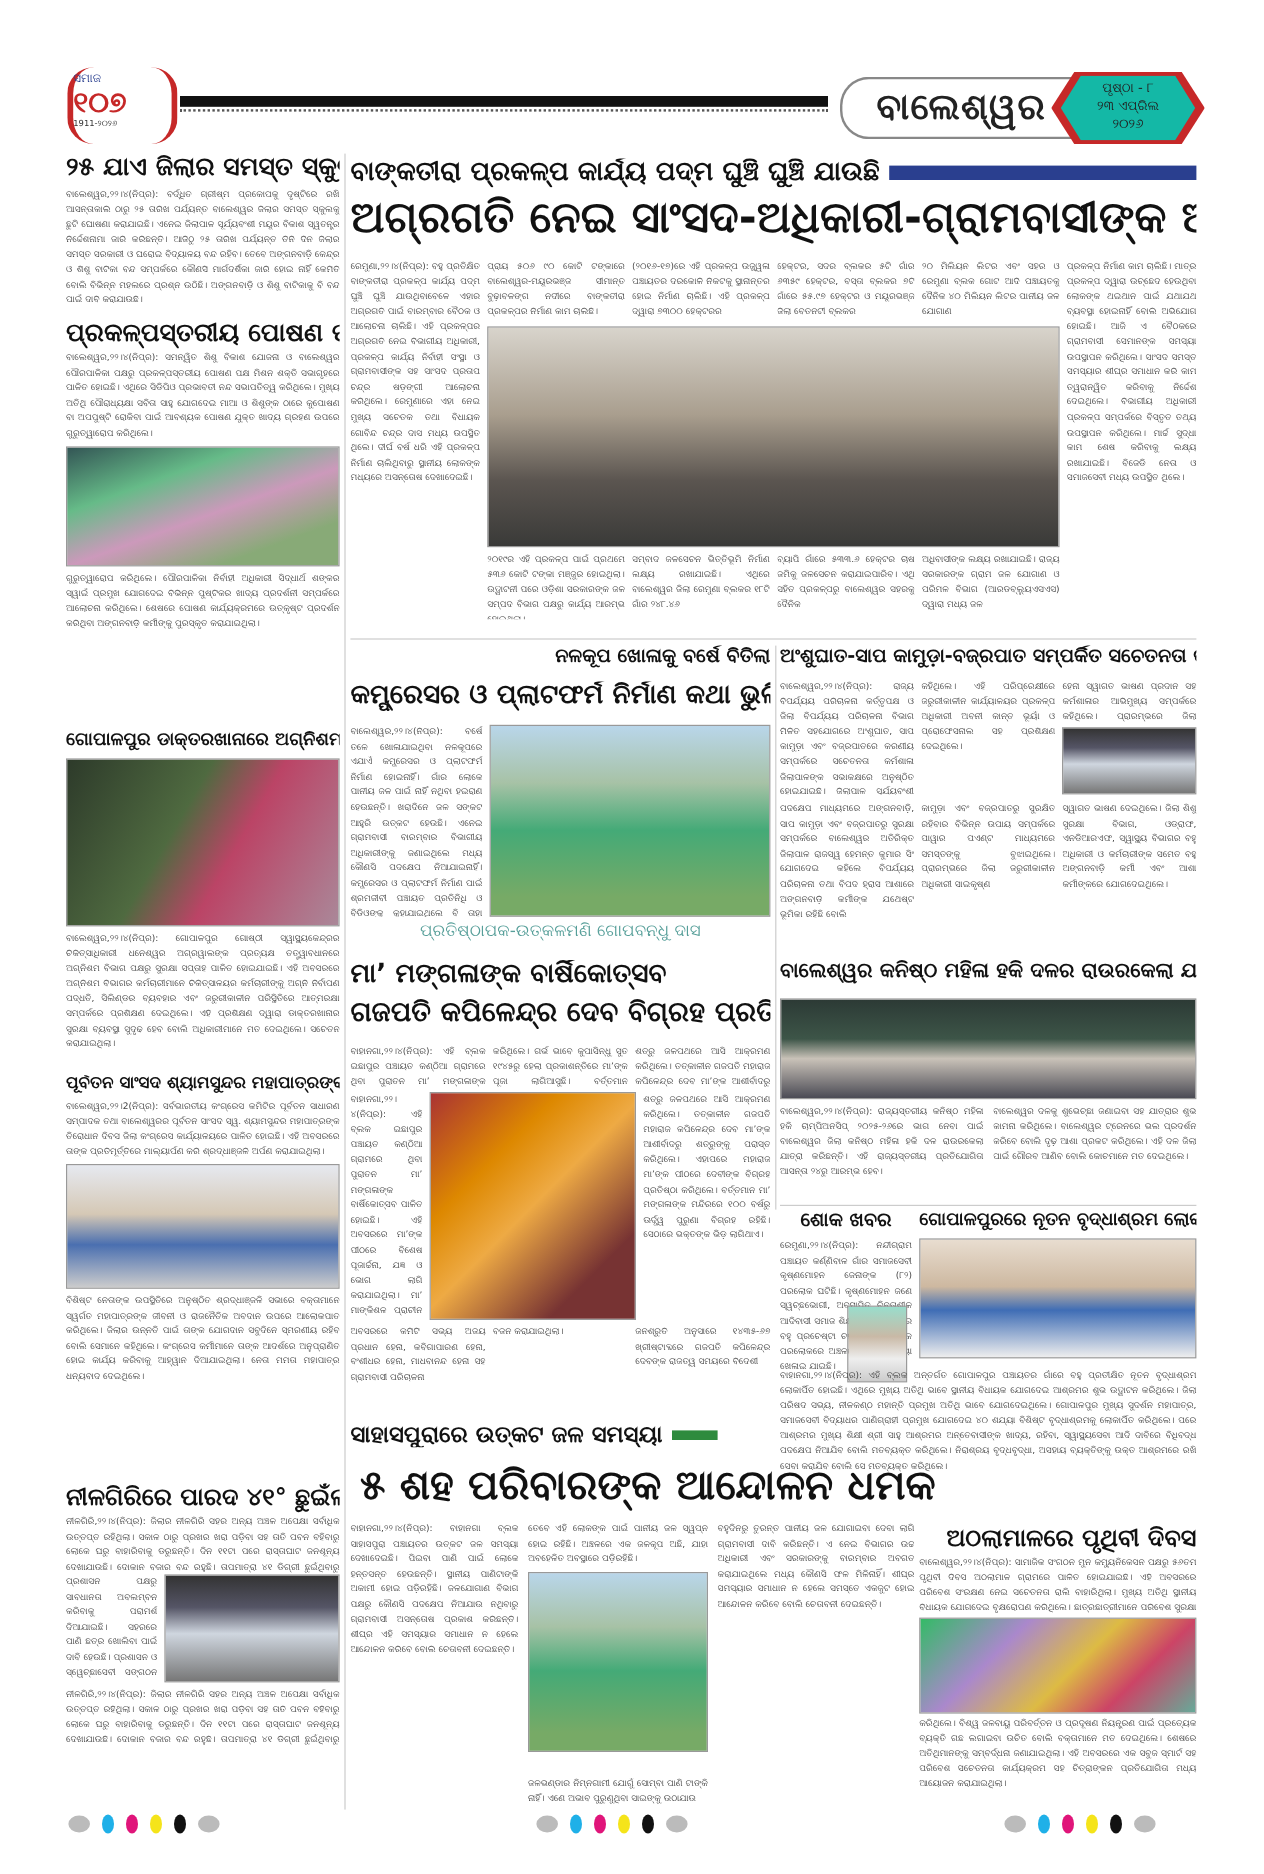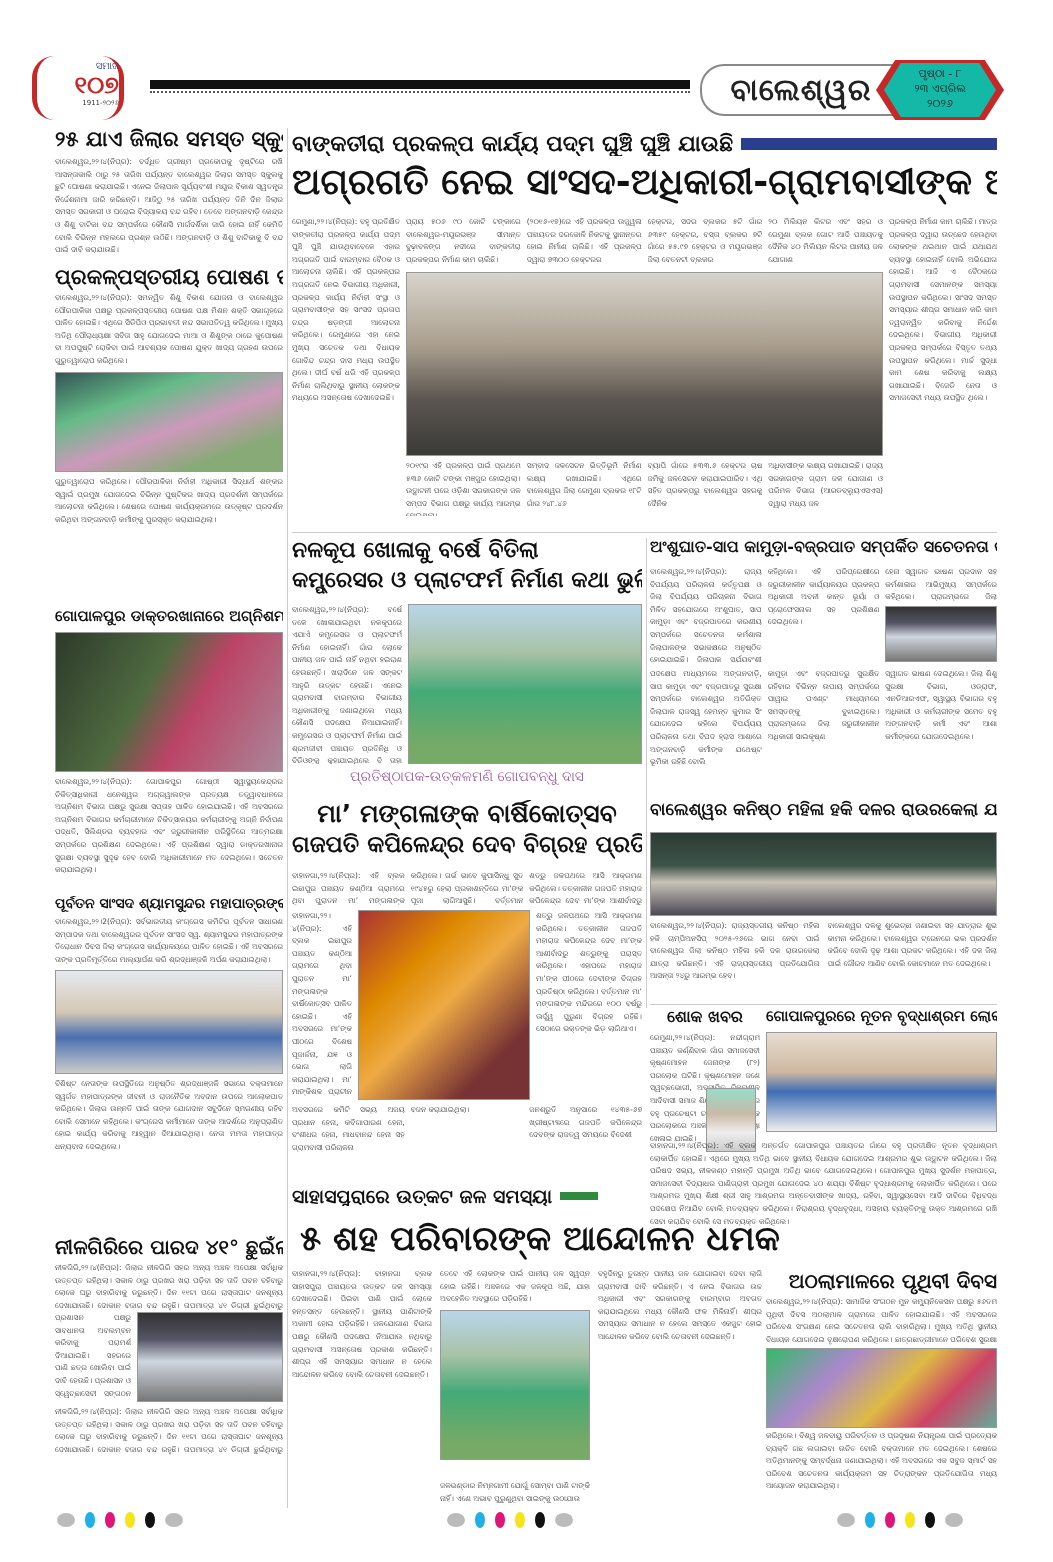--- a/index.html
+++ b/index.html
@@ -17,21 +17,21 @@
 .photo.p8{background:linear-gradient(135deg,#3b6,#a8c 30%,#db4 55%,#c46 75%,#6a9)}
 .photo.p9{background:linear-gradient(135deg,#d7c4a5,#9b7 40%,#c9a 70%,#889)}
 .vrule{position:absolute;width:1px;background:#ccc}
 .dot{display:inline-block;width:10px;height:16px;border-radius:50%;margin:0 2px}
 .grey{width:18px;height:14px;background:#bbb;border-radius:50%}
 </style>
 </head>
 <body>
 
 <div class="abs" style="left:0;top:0;width:1053px;height:122px">
-  <div class="abs" style="left:32px;top:56px;width:92px;height:64px;border-left:5px solid #c62828;border-right:5px solid #c62828;border-radius:22px;text-align:right">
+  <div class="abs" style="left:56px;top:56px;width:92px;height:64px;border-left:5px solid #c62828;border-right:5px solid #c62828;border-radius:22px;text-align:left">
     <div style="font-size:10px;color:#2a3f8f;line-height:12px;margin-top:4px">ସମାଜ</div>
     <div style="font-size:24px;font-weight:bold;color:#c62828;line-height:26px">୧୦୭</div>
     <div style="font-size:7px;color:#333;line-height:10px">1911-୨୦୨୬</div>
   </div>
   <div class="abs" style="left:150px;top:80px;width:540px;height:9px;background:#111"></div>
   <div class="abs" style="left:150px;top:91px;width:540px;height:3px;border-top:2px dotted #555"></div>
   <div class="abs" style="left:700px;top:64px;width:200px;height:52px;border:2px solid #888;border-right:none;border-radius:24px 0 0 24px;background:#fff;text-align:center">
     <span style="font-size:30px;font-weight:bold;color:#222;line-height:48px;letter-spacing:1px">ବାଲେଶ୍ୱର</span>
   </div>
   <div class="abs" style="left:876px;top:60px;width:128px;height:60px;background:#c62828;clip-path:polygon(15% 0,85% 0,100% 50%,85% 100%,15% 100%,0 50%)"></div>
@@ -94,27 +94,27 @@
         <div class="txt" style="flex:1">ଅଧିବାସୀଙ୍କ ଲକ୍ଷ୍ୟ ରଖାଯାଇଛି। ରାଜ୍ୟ ସରକାରଙ୍କ ଗ୍ରାମ ଜଳ ଯୋଗାଣ ଓ ପରିମଳ ବିଭାଗ (ଆରଡବ୍ଲ୍ୟୁଏସଏସ) ଦ୍ୱାରା ମଧ୍ୟ ଜଳ</div>
       </div>
     </div>
     <div class="txt" style="width:108px;height:300px">ପ୍ରକଳ୍ପ ନିର୍ମାଣ କାମ ଚାଲିଛି। ମାତ୍ର ପ୍ରକଳ୍ପ ଦ୍ୱାରା ଉଚ୍ଛେଦ ହେଉଥିବା ଲୋକଙ୍କ ଥଇଥାନ ପାଇଁ ଯଥାଯଥ ବ୍ୟବସ୍ଥା ହୋଇନାହିଁ ବୋଲି ଅଭିଯୋଗ ହୋଇଛି। ଆଜି ଏ ବୈଠକରେ ଗ୍ରାମବାସୀ ସେମାନଙ୍କ ସମସ୍ୟା ଉପସ୍ଥାପନ କରିଥିଲେ। ସାଂସଦ ସମସ୍ତ ସମସ୍ୟାର ଶୀଘ୍ର ସମାଧାନ କରି କାମ ତ୍ୱରାନ୍ୱିତ କରିବାକୁ ନିର୍ଦ୍ଦେଶ ଦେଇଥିଲେ। ବିଭାଗୀୟ ଅଧିକାରୀ ପ୍ରକଳ୍ପ ସମ୍ପର୍କରେ ବିସ୍ତୃତ ତଥ୍ୟ ଉପସ୍ଥାପନ କରିଥିଲେ। ମାର୍ଚ୍ଚ ସୁଦ୍ଧା କାମ ଶେଷ କରିବାକୁ ଲକ୍ଷ୍ୟ ରଖାଯାଇଛି। ବିଜେଡି ନେତା ଓ ସମାଜସେବୀ ମଧ୍ୟ ଉପସ୍ଥିତ ଥିଲେ।</div>
   </div>
 </div>
 
 <div class="abs" style="left:292px;top:532px;width:705px;height:1px;background:#ccc"></div>
 
 <div class="abs" style="left:292px;top:538px;width:350px;height:255px">
-  <div class="hl" style="font-size:22px;text-align:left;height:30px">ନଳକୂପ ଖୋଳାକୁ ବର୍ଷେ ବିତିଲା</div>
+  <div class="hl" style="font-size:16px;text-align:right;height:30px">ନଳକୂପ ଖୋଳାକୁ ବର୍ଷେ ବିତିଲା</div>
   <div class="hl" style="font-size:22px;text-align:center;height:32px">କମ୍ପ୍ରେସର ଓ ପ୍ଲାଟଫର୍ମ ନିର୍ମାଣ କଥା ଭୁଲିଗଲେ</div>
   <div style="display:flex;gap:6px;margin-top:4px;height:160px">
     <div class="txt" style="width:110px;height:160px">ବାଲେଶ୍ୱର,୨୨।୪(ନିପ୍ର): ବର୍ଷେ ତଳେ ଖୋଳାଯାଇଥିବା ନଳକୂପରେ ଏଯାଏଁ କମ୍ପ୍ରେସର ଓ ପ୍ଲାଟଫର୍ମ ନିର୍ମାଣ ହୋଇନାହିଁ। ଗାଁର ଲୋକେ ପାନୀୟ ଜଳ ପାଇଁ ନାହିଁ ନଥିବା ହଇରାଣ ହେଉଛନ୍ତି। ଖରାଦିନେ ଜଳ ସଙ୍କଟ ଆହୁରି ଉତ୍କଟ ହେଉଛି। ଏନେଇ ଗ୍ରାମବାସୀ ବାରମ୍ବାର ବିଭାଗୀୟ ଅଧିକାରୀଙ୍କୁ ଜଣାଇଥିଲେ ମଧ୍ୟ କୌଣସି ପଦକ୍ଷେପ ନିଆଯାଇନାହିଁ। କମ୍ପ୍ରେସର ଓ ପ୍ଲାଟଫର୍ମ ନିର୍ମାଣ ପାଇଁ ଶ୍ରମଜୀବୀ ପଞ୍ଚାୟତ ପ୍ରତିନିଧି ଓ ବିଡିଓଙ୍କୁ କୁହାଯାଇଥିଲେ ବି ତାହା ଅବ୍ୟାହତ ରହିଛି। ଶୀଘ୍ର ପଦକ୍ଷେପ ନିଆ ନ ଗଲେ ଆଗାମୀ ଦିନରେ ଆନ୍ଦୋଳନ କରିବେ ବୋଲି ଗ୍ରାମବାସୀ ଚେତାବନୀ ଦେଇଛନ୍ତି।</div>
     <div class="photo p7" style="flex:1"></div>
   </div>
-  <div class="txt" style="font-size:14px;color:#701a75;text-align:center;line-height:20px;opacity:.7;margin-top:2px">ପ୍ରତିଷ୍ଠାପକ-ଉତ୍କଳମଣି ଗୋପବନ୍ଧୁ ଦାସ</div>
+  <div class="txt" style="font-size:14px;color:#0f766e;text-align:center;line-height:20px;opacity:.7;margin-top:2px">ପ୍ରତିଷ୍ଠାପକ-ଉତ୍କଳମଣି ଗୋପବନ୍ଧୁ ଦାସ</div>
 </div>
 
 <div class="vrule" style="left:646px;top:538px;height:470px"></div>
 
 <div class="abs" style="left:650px;top:538px;width:347px;height:255px">
   <div class="hl" style="font-size:16px;height:28px">ଅଂଶୁଘାତ-ସାପ କାମୁଡ଼ା-ବଜ୍ରପାତ ସମ୍ପର୍କିତ ସଚେତନତା କର୍ମଶାଳା</div>
   <div style="display:flex;gap:6px;height:96px">
     <div class="txt" style="flex:1">ବାଲେଶ୍ୱର,୨୨।୪(ନିପ୍ର): ରାଜ୍ୟ ବିପର୍ଯ୍ୟୟ ପରିଚାଳନା କର୍ତ୍ତୃପକ୍ଷ ଓ ଜିଲା ବିପର୍ଯ୍ୟୟ ପରିଚାଳନା ବିଭାଗ ମିଳିତ ସହଯୋଗରେ ଅଂଶୁଘାତ, ସାପ କାମୁଡ଼ା ଏବଂ ବଜ୍ରପାତରେ କରଣୀୟ ସମ୍ପର୍କରେ ସଚେତନତା କର୍ମଶାଳା ଜିଲାପାଳଙ୍କ ସଭାକକ୍ଷରେ ଅନୁଷ୍ଠିତ ହୋଇଯାଇଛି। ଜିଲାପାଳ ସୂର୍ଯ୍ୟବଂଶୀ ମୟୂର ବିକାଶ ଏହାର ଉଦ୍ଘାଟନ କରି ସମସ୍ତଙ୍କୁ ସଚେତନ ରହିବା ପାଇଁ ଆହ୍ୱାନ ଦେଇଥିଲେ।</div>
     <div class="txt" style="flex:1">କହିଥିଲେ। ଏହି ପରିପ୍ରେକ୍ଷୀରେ ଜରୁରୀକାଳୀନ କାର୍ଯ୍ୟାଳୟର ପ୍ରକଳ୍ପ ଅଧିକାରୀ ଅବନୀ କାନ୍ତ ଭୂୟାଁ ଓ ପ୍ରୋଫେସନାଲ ସହ ପ୍ରଶିକ୍ଷଣ ଦେଇଥିଲେ।</div>
     <div style="flex:1;display:flex;flex-direction:column">
@@ -123,21 +123,21 @@
     </div>
   </div>
   <div style="display:flex;gap:6px;height:110px;margin-top:6px">
     <div class="txt" style="flex:1">ପଦକ୍ଷେପ ମାଧ୍ୟମରେ ଅଙ୍ଗନବାଡ଼ି, ସାପ କାମୁଡ଼ା ଏବଂ ବଜ୍ରପାତରୁ ସୁରକ୍ଷା ସମ୍ପର୍କରେ ବାଲେଶ୍ୱର ଅତିରିକ୍ତ ଜିଲାପାଳ ରାଜସ୍ୱ ହେମନ୍ତ କୁମାର ସିଂ ଯୋଗଦେଇ କହିଲେ ବିପର୍ଯ୍ୟୟ ପରିଚାଳନା ତଥା ବିପଦ ହ୍ରାସ ଆଶାରେ ଅଙ୍ଗନବାଡ଼ି କର୍ମୀଙ୍କ ଯଥେଷ୍ଟ ଭୂମିକା ରହିଛି ବୋଲି</div>
     <div class="txt" style="flex:1">କାମୁଡ଼ା ଏବଂ ବଜ୍ରପାତରୁ ସୁରକ୍ଷିତ ରହିବାର ବିଭିନ୍ନ ଉପାୟ ସମ୍ପର୍କରେ ପାୱାର ପଏଣ୍ଟ ମାଧ୍ୟମରେ ସମସ୍ତଙ୍କୁ ବୁଝାଇଥିଲେ। ପ୍ରାରମ୍ଭରେ ଜିଲା ଜରୁରୀକାଳୀନ ଅଧିକାରୀ ସାଇକୃଷ୍ଣ</div>
     <div class="txt" style="flex:1">ସ୍ୱାଗତ ଭାଷଣ ଦେଇଥିଲେ। ଜିଲା ଶିଶୁ ସୁରକ୍ଷା ବିଭାଗ, ଓଡ୍ରାଫ, ଏନଡିଆରଏଫ, ସ୍ୱାସ୍ଥ୍ୟ ବିଭାଗର ବହୁ ଅଧିକାରୀ ଓ କର୍ମଚାରୀଙ୍କ ସମେତ ବହୁ ଅଙ୍ଗନବାଡ଼ି କର୍ମୀ ଏବଂ ଆଶା କର୍ମୀଙ୍କରେ ଯୋଗଦେଇଥିଲେ।</div>
   </div>
 </div>
 
 <div class="abs" style="left:292px;top:800px;width:350px;height:375px">
-  <div class="hl" style="font-size:25px;text-align:center;height:32px">ମା’ ମଙ୍ଗଳାଙ୍କ ବାର୍ଷିକୋତ୍ସବ</div>
+  <div class="hl" style="font-size:22px;height:32px">ମା’ ମଙ୍ଗଳାଙ୍କ ବାର୍ଷିକୋତ୍ସବ</div>
   <div class="hl" style="font-size:23px;height:34px">ଗଜପତି କପିଳେନ୍ଦ୍ର ଦେବ ବିଗ୍ରହ ପ୍ରତିଷ୍ଠା କରିଥିଲେ</div>
   <div style="display:flex;gap:6px;height:38px;margin-top:4px">
     <div class="txt" style="flex:1">ବାହାନଗା,୨୨।୪(ନିପ୍ର): ଏହି ବ୍ଲକ ଇଛାପୁର ପଞ୍ଚାୟତ କଣ୍ଠିଆ ଗ୍ରାମରେ ଥିବା ପୁରାତନ ମା’ ମଙ୍ଗଳାଙ୍କ ବାର୍ଷିକୋତ୍ସବ ପାଳିତ ହୋଇଛି। ଏହି ଅବସରରେ ମା’ଙ୍କ ପୀଠରେ ବିଶେଷ ପୂଜାର୍ଚ୍ଚନା, ଯଜ୍ଞ ଓ ଭୋଗ ଲାଗି କରାଯାଇଥିଲା। ମା’ ମାଙ୍କିଶଳ ପ୍ରାଚୀନ ଗଜପତି କପିଳେନ୍ଦ୍ର ଦେବ ବିଗ୍ରହ ପ୍ରତିଷ୍ଠା କରିଥିଲେ ବୋଲି ଜନଶ୍ରୁତି ରହିଛି।</div>
     <div class="txt" style="flex:1">କରିଥିଲେ। ଗର୍ଭ ଭାବେ କୁପାସିନ୍ଧୁ ସୁତ ୧୯୪୫ରୁ ହେଲା ପ୍ରକାଶନ୍ତିରେ ମା’ଙ୍କ ପୂଜା ଲାଗିଆସୁଛି। ବର୍ତ୍ତମାନ ସରକାରଙ୍କ ପୁରାତତ୍ତ୍ୱ ବିଭାଗ ପକ୍ଷରୁ ମନ୍ଦିର ସଂସ୍କାର କରାଯାଇଛି। ଅବସରରେ ଗ୍ରାମର ମା’ ମଙ୍ଗଳାଙ୍କ ପୂଜା ପରିଚାଳନା ହୋଇଥାଏ।</div>
     <div class="txt" style="flex:1">ଶତ୍ରୁ ଜଳପଥରେ ଆସି ଆକ୍ରମଣ କରିଥିଲେ। ତତ୍କାଳୀନ ଗଜପତି ମହାରାଜ କପିଳେନ୍ଦ୍ର ଦେବ ମା’ଙ୍କ ଆଶୀର୍ବାଦରୁ ଶତ୍ରୁଙ୍କୁ ପରାସ୍ତ କରିଥିଲେ। ଏହାପରେ ମହାରାଜ ମା’ଙ୍କ ପୀଠରେ ଦେବୀଙ୍କ ବିଗ୍ରହ ପ୍ରତିଷ୍ଠା କରିଥିଲେ। ବର୍ତ୍ତମାନ ମା’ ମଙ୍ଗଳାଙ୍କ ମନ୍ଦିରରେ ୧୦୦ ବର୍ଷରୁ ଊର୍ଦ୍ଧ୍ୱ ପୁରୁଣା ବିଗ୍ରହ ରହିଛି। ସେଠାରେ ଭକ୍ତଙ୍କ ଭିଡ଼ ଲାଗିଥାଏ।</div>
   </div>
   <div style="display:flex;gap:6px;height:190px;margin-top:2px">
     <div class="txt" style="width:60px">ବାହାନଗା,୨୨।୪(ନିପ୍ର): ଏହି ବ୍ଲକ ଇଛାପୁର ପଞ୍ଚାୟତ କଣ୍ଠିଆ ଗ୍ରାମରେ ଥିବା ପୁରାତନ ମା’ ମଙ୍ଗଳାଙ୍କ ବାର୍ଷିକୋତ୍ସବ ପାଳିତ ହୋଇଛି। ଏହି ଅବସରରେ ମା’ଙ୍କ ପୀଠରେ ବିଶେଷ ପୂଜାର୍ଚ୍ଚନା, ଯଜ୍ଞ ଓ ଭୋଗ ଲାଗି କରାଯାଇଥିଲା। ମା’ ମାଙ୍କିଶଳ ପ୍ରାଚୀନ ଗଜପତି କପିଳେନ୍ଦ୍ର ଦେବ ବିଗ୍ରହ ପ୍ରତିଷ୍ଠା କରିଥିଲେ ବୋଲି ଜନଶ୍ରୁତି ରହିଛି।</div>
     <div class="photo p4" style="flex:1"></div>
     <div class="txt" style="width:106px">ଶତ୍ରୁ ଜଳପଥରେ ଆସି ଆକ୍ରମଣ କରିଥିଲେ। ତତ୍କାଳୀନ ଗଜପତି ମହାରାଜ କପିଳେନ୍ଦ୍ର ଦେବ ମା’ଙ୍କ ଆଶୀର୍ବାଦରୁ ଶତ୍ରୁଙ୍କୁ ପରାସ୍ତ କରିଥିଲେ। ଏହାପରେ ମହାରାଜ ମା’ଙ୍କ ପୀଠରେ ଦେବୀଙ୍କ ବିଗ୍ରହ ପ୍ରତିଷ୍ଠା କରିଥିଲେ। ବର୍ତ୍ତମାନ ମା’ ମଙ୍ଗଳାଙ୍କ ମନ୍ଦିରରେ ୧୦୦ ବର୍ଷରୁ ଊର୍ଦ୍ଧ୍ୱ ପୁରୁଣା ବିଗ୍ରହ ରହିଛି। ସେଠାରେ ଭକ୍ତଙ୍କ ଭିଡ଼ ଲାଗିଥାଏ।</div>

